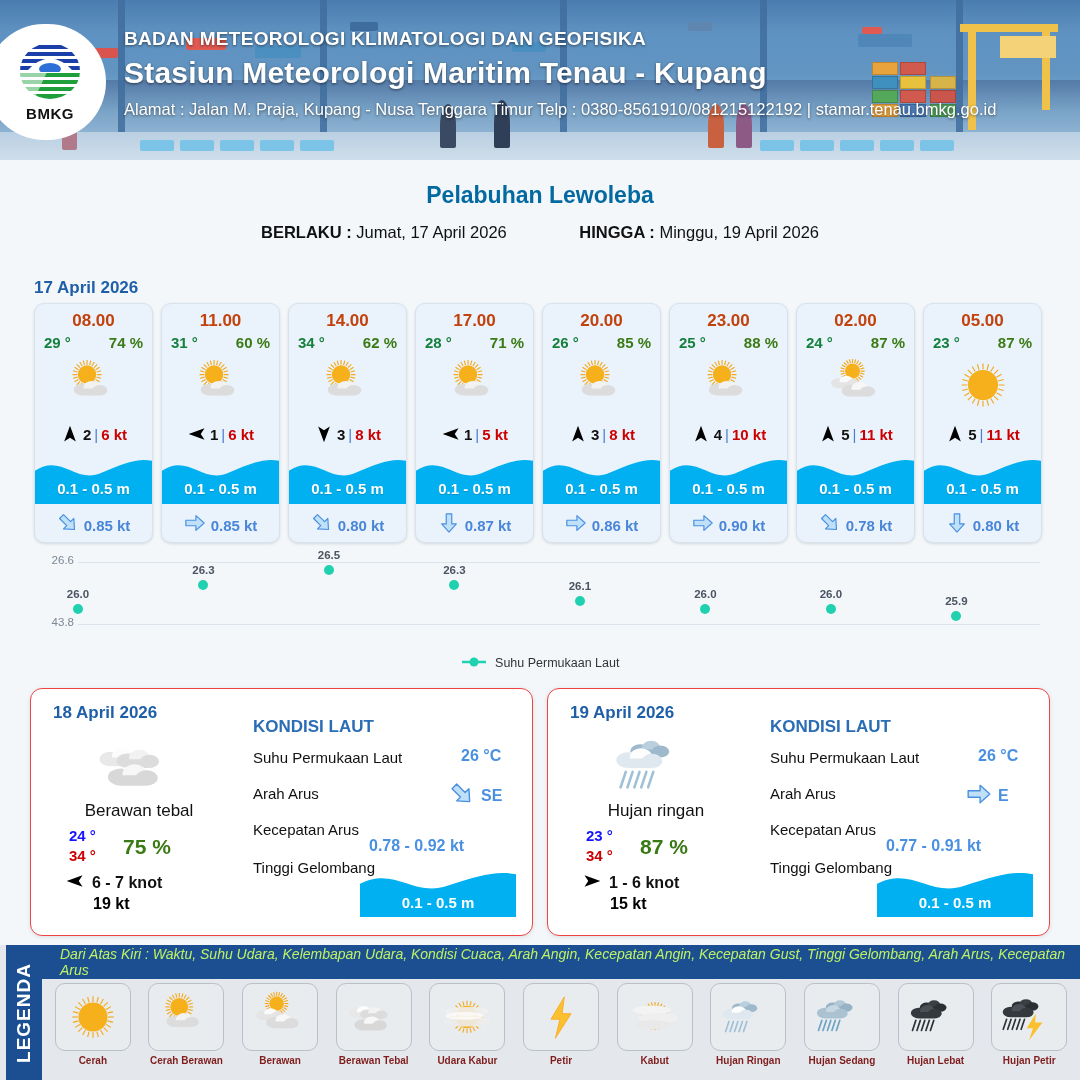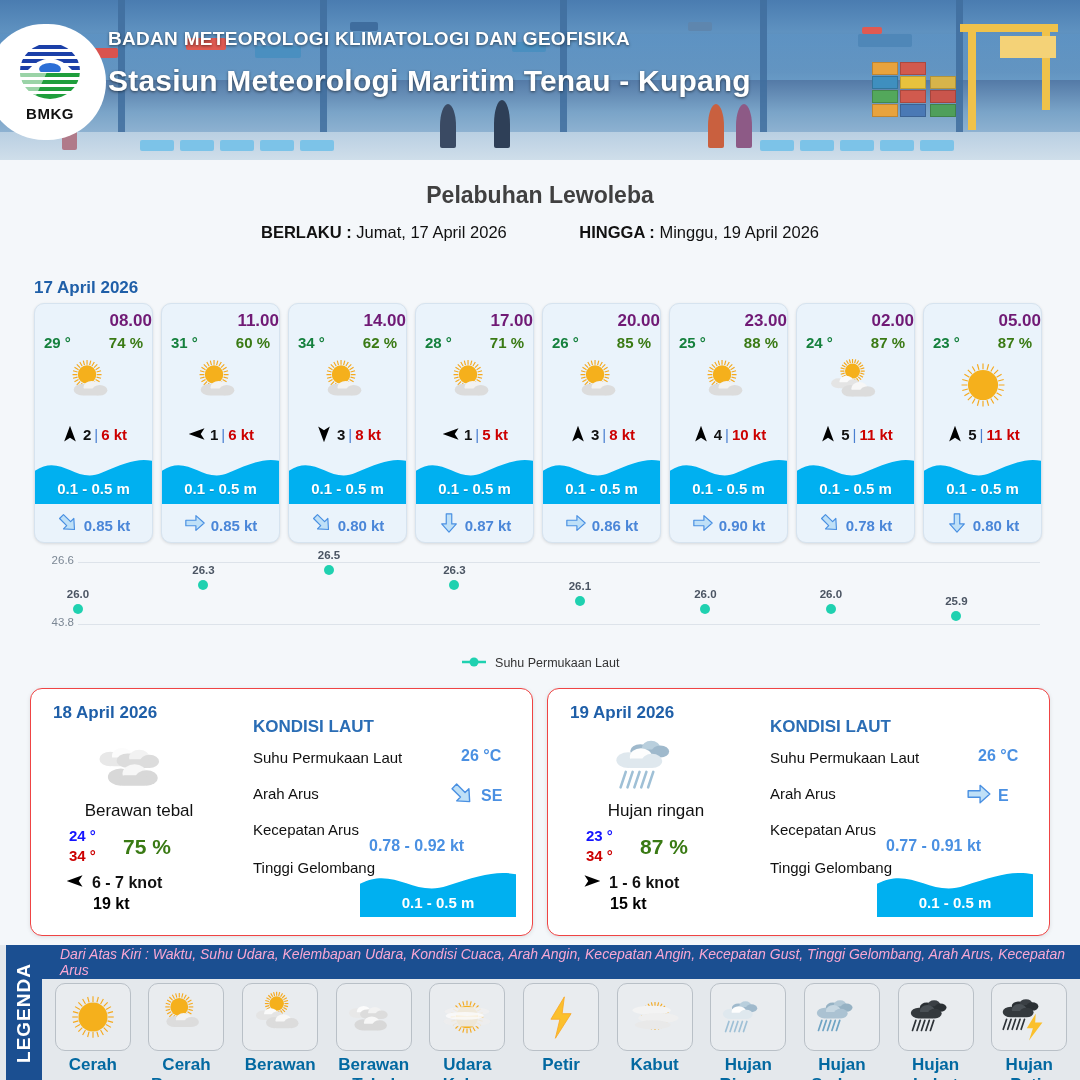--- a/index.html
+++ b/index.html
@@ -31,46 +31,46 @@
 
   .logo-wrap {
     position:absolute; left:-14px; top:24px; width:120px; height:116px;
     background:#fff; border-radius:60px; z-index:6;
     display:flex; align-items:center; justify-content:center;
   }
   .logo-inner { text-align:center; margin-left:8px; }
   .logo-mark { width:66px; height:62px; position:relative; margin:0 auto; }
   .logo-txt { font-size:15px; font-weight:bold; color:#111; letter-spacing:.5px; margin-top:1px;}
 
-  .hdr-text { position:absolute; left:108px; top:28px; z-index:5; color:#fff;
+  .hdr-text { position:absolute; left:124px; top:28px; z-index:5; color:#fff;
     text-shadow:0 1px 3px rgba(0,0,0,.55); }
   .hdr-l1 { font-size:19px; font-weight:bold; letter-spacing:.3px; }
-  .hdr-l2 { font-size:30px; font-weight:bold; margin-top:14px; letter-spacing:.2px;}
+  .hdr-l2 { font-size:30px; font-weight:bold; margin-top:6px; letter-spacing:.2px;}
   .hdr-l3 { font-size:16.5px; margin-top:10px; }
 
   
   .title-zone { text-align:center; padding-top:18px; }
   .t-main { font-size:34px; font-weight:bold; color:#2a6db5; letter-spacing:.8px;
     text-shadow:1px 1px 0 #dfe9f3; }
-  .t-sub { font-size:23px; font-weight:bold; color:#404040; margin-top:4px; }
+  .t-sub { font-size:23px; font-weight:bold; color:#0369a1; margin-top:4px; }
   .t-dates { margin-top:14px; font-size:16.5px; color:#111; }
   .t-dates .grp { display:inline-block; margin:0 34px; }
   .t-dates b { font-weight:bold; }
 
   
   .daylabel { position:absolute; left:34px; top:278px; font-size:17px;
     font-weight:bold; color:#1f5fa8; }
   .cards { position:absolute; left:34px; top:303px; width:1012px;
     display:flex; gap:8px; }
   .card {
     width:119px; background:#eaf3fb; border:1px solid #d6e3ef;
     border-radius:10px; overflow:hidden; box-shadow:0 1px 3px rgba(0,0,0,.12);
     position:relative; height:240px;
   }
-  .c-time { text-align:right; font-size:17px; font-weight:bold; color:#701a75; padding-top:7px; }
+  .c-time { text-align:center; font-size:17px; font-weight:bold; color:#c2410c; padding-top:7px; }
   .c-row { display:flex; justify-content:space-between; padding:3px 9px 0 9px; }
   .c-temp { font-size:15px; font-weight:bold; color:#15803d; }
   .c-hum { font-size:15px; font-weight:bold; color:#3a7a14; }
   .c-icon { height:62px; display:flex; align-items:center; justify-content:center; margin-top:3px; }
   .c-wind { display:flex; align-items:center; justify-content:center; gap:3px;
     margin-top:6px; font-size:15px; font-weight:bold; height:24px;}
   .c-wdir { width:20px; height:22px; display:flex; align-items:center; justify-content:center;}
   .c-wnum { color:#111; }
   .c-wsep { color:#4a7fd0; font-weight:normal; }
   .c-wkt { color:#cc0000; }
@@ -124,29 +124,29 @@
     text-align:center; color:#fff; font-size:15px; font-weight:bold; }
 
   
   .legendbar { position:absolute; left:0; top:945px; width:1080px; height:135px;
     background:#e4e8ec; }
   .leg-side { position:absolute; left:6px; top:0; width:36px; height:135px;
     background:#1b4f91; display:flex; align-items:center; justify-content:center; }
   .leg-side span { color:#fff; font-size:19px; font-weight:bold; letter-spacing:1px;
     transform:rotate(-90deg); white-space:nowrap; }
   .leg-note { position:absolute; left:42px; top:0; width:1038px; height:34px;
-    background:#1b4f91; color:#f9a8d4; font-size:14px; font-style:italic;
+    background:#1b4f91; color:#bef264; font-size:14px; font-style:italic;
     display:flex; align-items:center; padding-left:18px; }
   .leg-items { position:absolute; left:42px; top:38px; width:1038px;
     display:flex; gap:4px; padding:0 6px; }
   .leg-item { width:90px; text-align:center; }
   .leg-box { width:76px; height:68px; margin:0 auto; background:#e9ecef;
     border:1px solid #b9c0c7; border-radius:10px;
     display:flex; align-items:center; justify-content:center; }
-  .leg-lab { margin-top:4px; font-size:17px; color:#0369a1; font-weight:bold; }
+  .leg-lab { margin-top:4px; font-size:10px; color:#7f1d1d; font-weight:bold; }
 </style>
 </head>
 <body>
 
 <div class="page">
 
   <div class="header">
     <div class="hdr-sky"></div>
     <div class="hdr-sea"></div>
 
@@ -225,20 +225,21 @@
             </g>
           </svg>
         </div>
         <div class="logo-txt">BMKG</div>
       </div>
     </div>
 
     <div class="hdr-text">
       <div class="hdr-l1">BADAN METEOROLOGI KLIMATOLOGI DAN GEOFISIKA</div>
       <div class="hdr-l2">Stasiun Meteorologi Maritim Tenau - Kupang</div>
+      <div class="hdr-l3">Alamat : Jalan M. Praja, Kupang - Nusa Tenggara Timur Telp : 0380-8561910/081215122192  |  stamar.tenau.bmkg.go.id</div>
     </div>
   </div>
 
   <div class="title-zone">
     <div class="t-sub">Pelabuhan Lewoleba</div>
     <div class="t-dates">
       <span class="grp">
         <b>BERLAKU :</b>
         <span>Jumat, 17 April 2026</span>
       </span>

